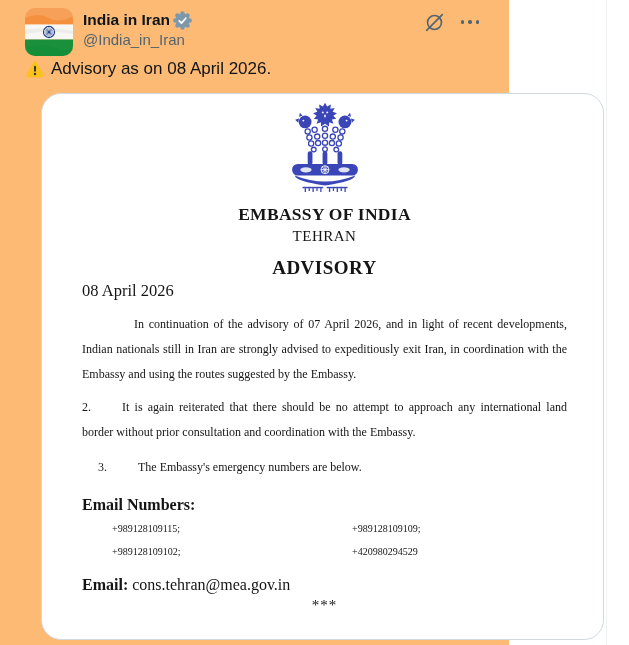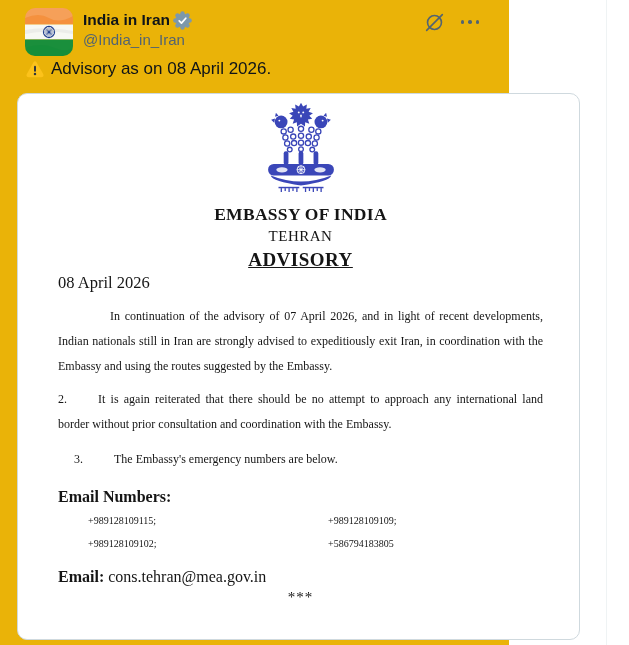--- a/index.html
+++ b/index.html
@@ -1,18 +1,18 @@
 <!DOCTYPE html>
 <html><head>
 <meta charset="utf-8">
 <style>
   * { margin:0; padding:0; box-sizing:border-box; }
   html,body { width:629px; height:645px; background:#ffffff; overflow:hidden;
               font-family:"Liberation Sans", sans-serif; }
-  .page { position:relative; width:509px; height:645px; background:#eab308;padding-left:24px; }
+  .page { position:relative; width:509px; height:645px; background:#fdba74;padding-left:24px; }
   .column-border { position:absolute; left:606px; top:0; width:1px; height:645px;
                    background:#eff3f4; }
 
   
   .header { position:absolute; left:25px; top:8px; right:30px; display:flex; }
   .avatar { width:48px; height:48px; border-radius:10px; overflow:hidden; flex:0 0 48px;
             cursor:pointer; }
   .id-block { margin-left:10px; padding-top:2px; line-height:20px; }
   .name-row { display:flex; align-items:center; gap:3px; }
   .display-name { font-weight:700; font-size:15.5px; color:#0f1419; }
@@ -21,31 +21,31 @@
                     padding-top:4px; }
   .icon-btn { cursor:pointer; display:flex; align-items:center; justify-content:center; }
   .dots { display:flex; gap:4px; align-items:center; height:20px; }
   .dots span { width:3.5px; height:3.5px; border-radius:50%; background:#536471; display:block; }
 
   
   .tweet-line { position:absolute; left:25px; top:59px; display:flex; align-items:center;
                 gap:6px; font-size:17px; color:#0f1419; }
 
   
-  .doc-card { position:absolute; left:17px; top:93px; width:563px; height:547px;
-              border:1px solid #cfd9de; border-radius:10px; background:#ffffff;
+  .doc-card { position:absolute; left:41px; top:93px; width:563px; height:547px;
+              border:1px solid #cfd9de; border-radius:20px; background:#ffffff;
               overflow:hidden; cursor:pointer;
               font-family:"Liberation Serif", serif; color:#151515; }
   .doc-inner { padding:6px 36px 0 40px; }
   .emblem-wrap { text-align:center; margin-top:2px; }
   .doc-org   { text-align:center; font-weight:700; font-size:17.5px; margin-top:8px;
                letter-spacing:.3px; }
   .doc-city  { text-align:center; font-size:15px; margin-top:3px; letter-spacing:.5px; }
-  .doc-title { text-align:center; font-size:19px; font-weight:700; margin-top:4px;
-               text-decoration:underline; letter-spacing:.5px; }
+  .doc-title { text-align:center; font-size:19px; font-weight:700; margin-top:12px;
+               letter-spacing:.5px; }
   .doc-date  { text-align:left; font-size:16.5px; margin-top:2px; }
   .para { font-size:12px; line-height:25px; text-align:justify; }
   .para1 { margin-top:11px; text-indent:52px; }
   .para-num { margin-top:8px; }
   .para-num .num { display:inline-block; width:40px; text-indent:0; }
   .p3 { margin-top:10px;margin-left:16px; }
   .mobile-label { margin-top:12px; font-weight:700; font-size:16px; line-height:25px; }
   .phone-grid { margin-left:30px; display:grid; grid-template-columns:240px auto;
                 font-size:10px; line-height:23px; }
   .email-line { margin-top:10px; font-size:16px; line-height:24px; }
@@ -220,21 +220,21 @@
       <p class="para para-num"><span class="num">2.</span><span>It is again reiterated that there should be no attempt to approach any international land border without prior consultation and coordination with the Embassy.</span></p>
 
       <p class="para para-num p3"><span class="num">3.</span><span>The Embassy's emergency numbers are below.</span></p>
 
       <div class="mobile-label">Email Numbers:</div>
 
       <div class="phone-grid">
         <span>+989128109115;</span>
         <span>+989128109109;</span>
         <span>+989128109102;</span>
-        <span>+586794183805</span>
+        <span>+420980294529</span>
       </div>
 
       <div class="email-line"><b>Email:</b><span> cons.tehran@mea.gov.in</span></div>
 
       <div class="doc-footer">***</div>
     </div>
   </div>
 </div>
 
 </body></html>

